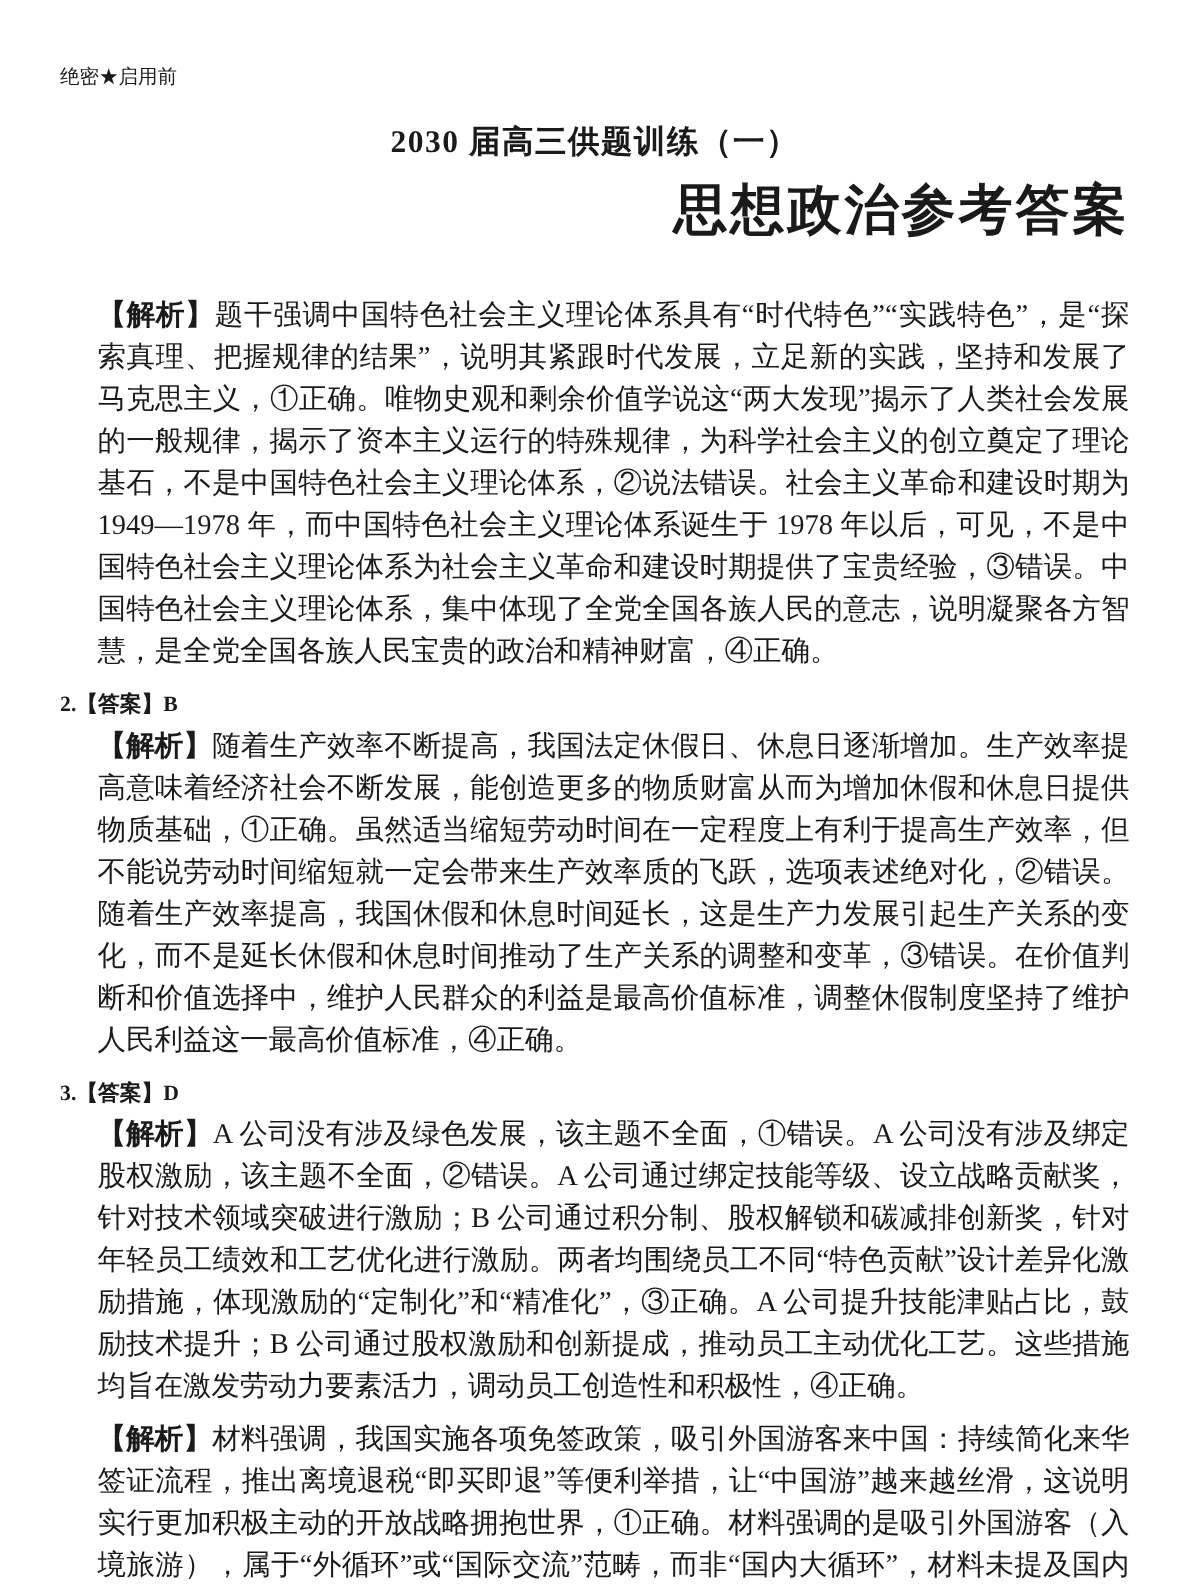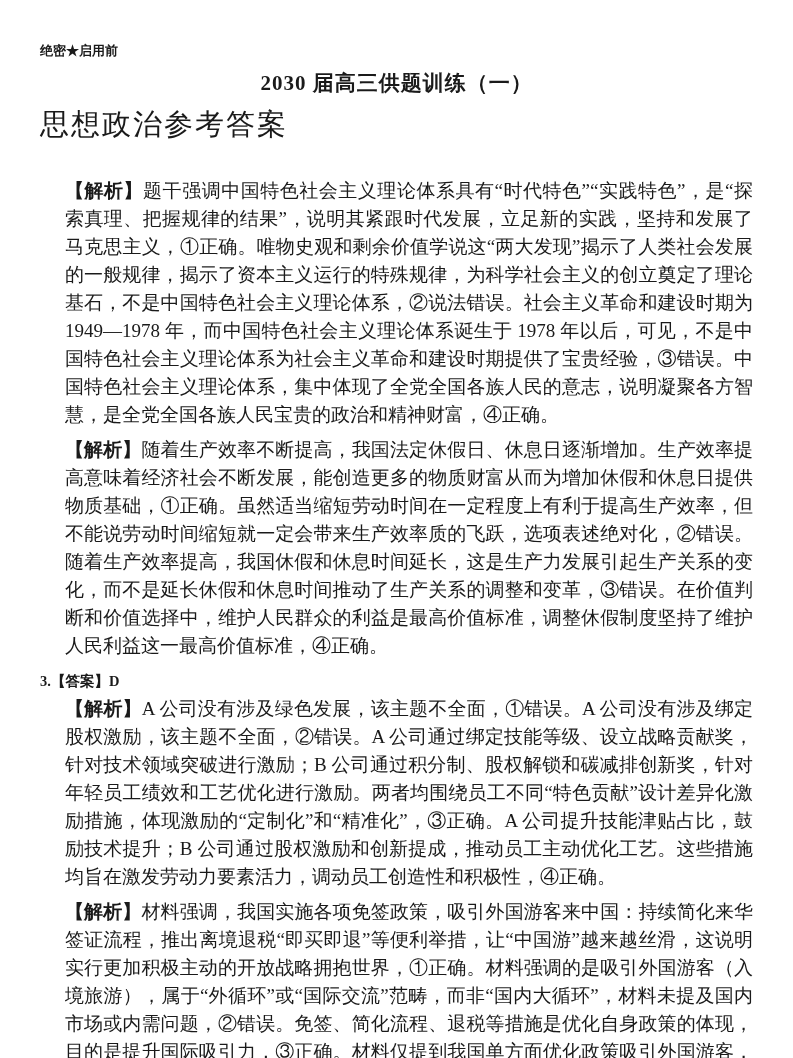--- a/index.html
+++ b/index.html
@@ -9,34 +9,34 @@
     height: 1058px;
     position: relative;
     background: #ffffff;
     color: #1a1a1a;
     font-family: "Liberation Serif", "DejaVu Serif", serif;
     padding: 42px 40px 0 40px;
     overflow: hidden;
   }
   .classification {
     font-size: 13px;
-    font-weight: bold;
-    margin-bottom: 9px;
+    font-weight: normal;
+    margin-bottom: 20px;
   }
   .title {
     text-align: center;
     font-size: 21px;
     font-weight: bold;
     margin-top: 4px;
     letter-spacing: 1px;
   }
   .subtitle {
-    text-align: left;
-    font-size: 29px;
-    font-weight: normal;
+    text-align: right;
+    font-size: 36px;
+    font-weight: bold;
     margin-top: 8px;
     letter-spacing: 2px;
   }
   .content {
     margin-top: 32px;
   }
   .question {
     margin-bottom: 7px;
   }
   .answer-line {
@@ -73,20 +73,21 @@
   <div class="title">2030 届高三供题训练（一）</div>
   <div class="subtitle">思想政治参考答案</div>
 
   <div class="content">
 
     <div class="question">
       <div class="analysis"><span class="label">【解析】</span><span>题干强调中国特色社会主义理论体系具有“时代特色”“实践特色”，是“探索真理、把握规律的结果”，说明其紧跟时代发展，立足新的实践，坚持和发展了马克思主义，①正确。唯物史观和剩余价值学说这“两大发现”揭示了人类社会发展的一般规律，揭示了资本主义运行的特殊规律，为科学社会主义的创立奠定了理论基石，不是中国特色社会主义理论体系，②说法错误。社会主义革命和建设时期为 1949—1978 年，而中国特色社会主义理论体系诞生于 1978 年以后，可见，不是中国特色社会主义理论体系为社会主义革命和建设时期提供了宝贵经验，③错误。中国特色社会主义理论体系，集中体现了全党全国各族人民的意志，说明凝聚各方智慧，是全党全国各族人民宝贵的政治和精神财富，④正确。</span></div>
     </div>
 
     <div class="question">
+      <div class="answer-line"><span>2.</span><span>【答案】</span><span>B</span></div>
       <div class="analysis"><span class="label">【解析】</span><span>随着生产效率不断提高，我国法定休假日、休息日逐渐增加。生产效率提高意味着经济社会不断发展，能创造更多的物质财富从而为增加休假和休息日提供物质基础，①正确。虽然适当缩短劳动时间在一定程度上有利于提高生产效率，但不能说劳动时间缩短就一定会带来生产效率质的飞跃，选项表述绝对化，②错误。随着生产效率提高，我国休假和休息时间延长，这是生产力发展引起生产关系的变化，而不是延长休假和休息时间推动了生产关系的调整和变革，③错误。在价值判断和价值选择中，维护人民群众的利益是最高价值标准，调整休假制度坚持了维护人民利益这一最高价值标准，④正确。</span></div>
     </div>
 
     <div class="question">
       <div class="answer-line"><span>3.</span><span>【答案】</span><span>D</span></div>
       <div class="analysis"><span class="label">【解析】</span><span>A 公司没有涉及绿色发展，该主题不全面，①错误。A 公司没有涉及绑定股权激励，该主题不全面，②错误。A 公司通过绑定技能等级、设立战略贡献奖，针对技术领域突破进行激励；B 公司通过积分制、股权解锁和碳减排创新奖，针对年轻员工绩效和工艺优化进行激励。两者均围绕员工不同“特色贡献”设计差异化激励措施，体现激励的“定制化”和“精准化”，③正确。A 公司提升技能津贴占比，鼓励技术提升；B 公司通过股权激励和创新提成，推动员工主动优化工艺。这些措施均旨在激发劳动力要素活力，调动员工创造性和积极性，④正确。</span></div>
     </div>
 
     <div class="question">
       <div class="analysis"><span class="label">【解析】</span><span>材料强调，我国实施各项免签政策，吸引外国游客来中国：持续简化来华签证流程，推出离境退税“即买即退”等便利举措，让“中国游”越来越丝滑，这说明实行更加积极主动的开放战略拥抱世界，①正确。材料强调的是吸引外国游客（入境旅游），属于“外循环”或“国际交流”范畴，而非“国内大循环”，材料未提及国内市场或内需问题，②错误。免签、简化流程、退税等措施是优化自身政策的体现，目的是提升国际吸引力，③正确。材料仅提到我国单方面优化政策吸引外国游客，未提及“与其他国家联动推进全球经济平衡”，④错</span></div>

